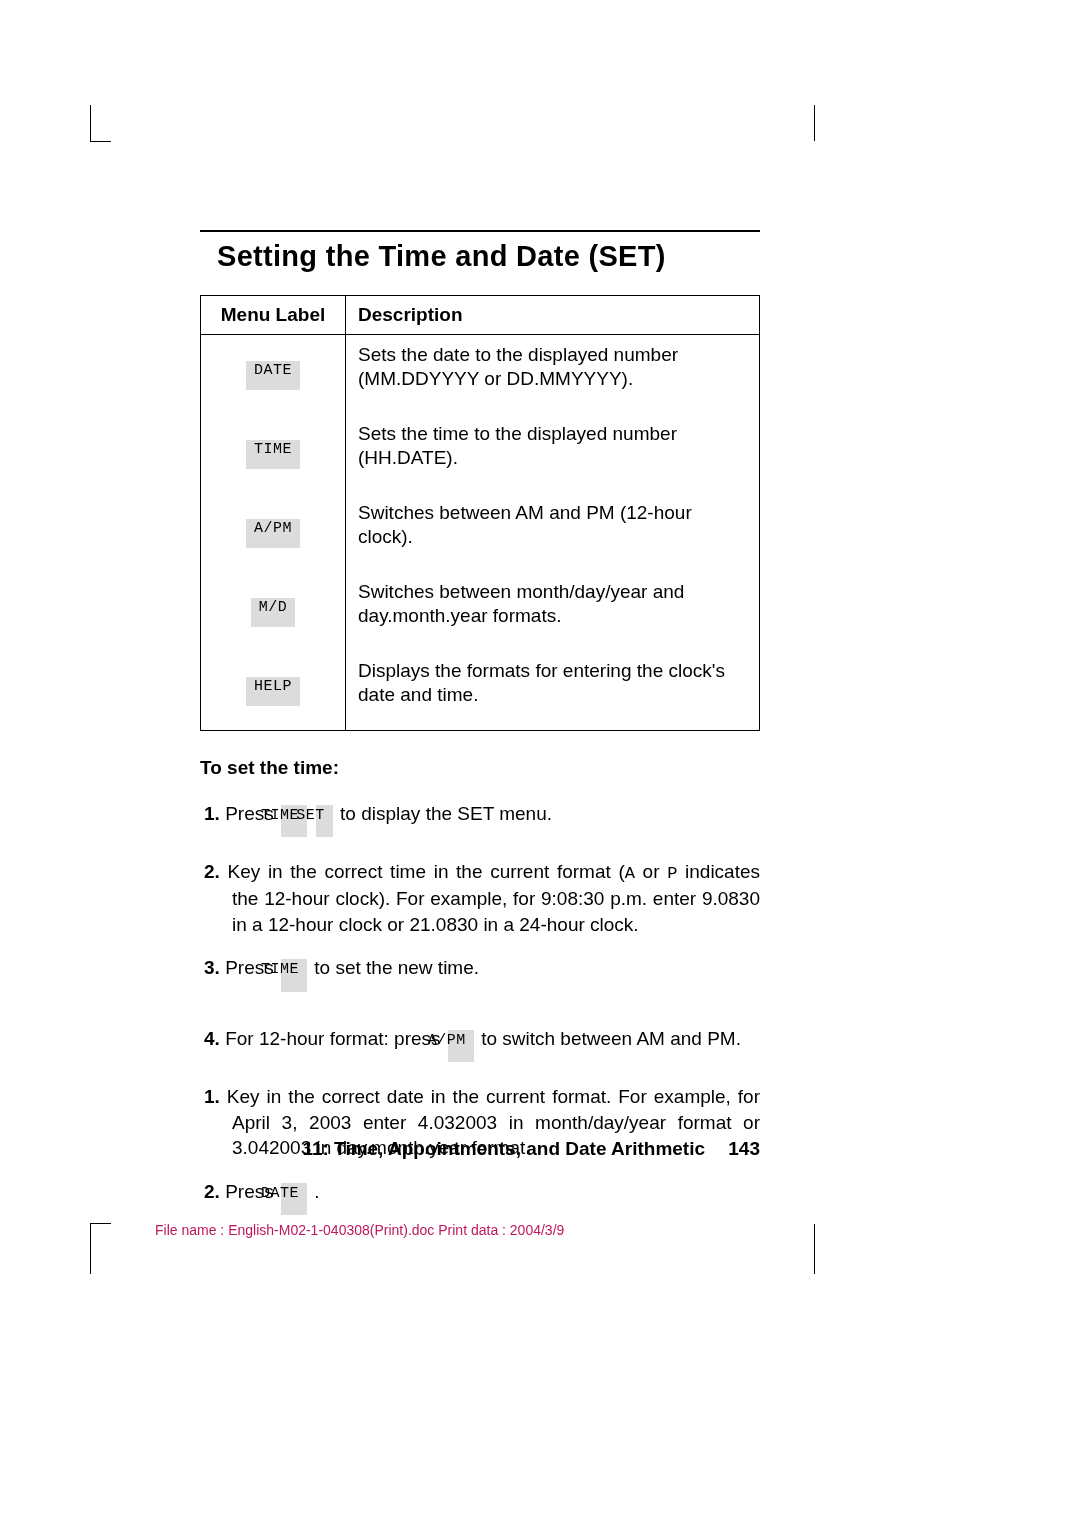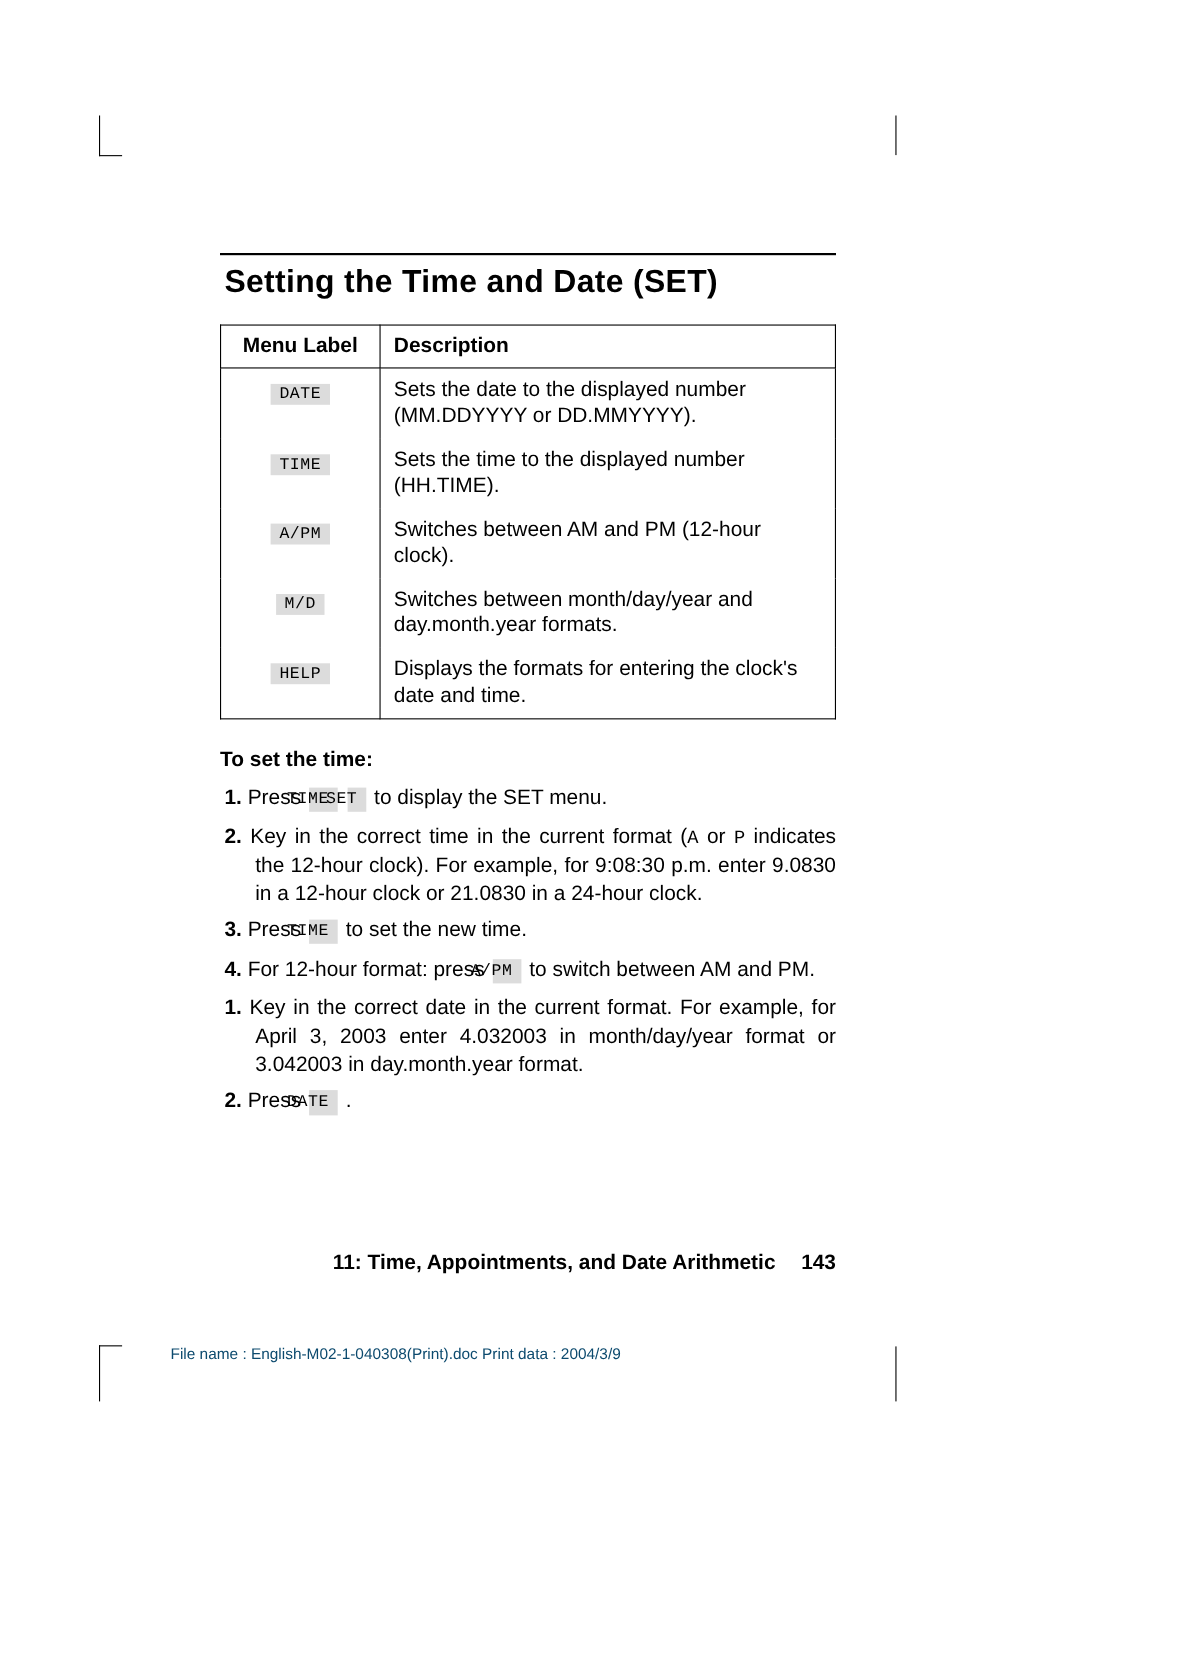--- a/index.html
+++ b/index.html
@@ -19,21 +19,21 @@
   .page {
     position:absolute;
     top:230px;
     left:200px;
     width:560px;
   }
   .rule { border-top:2.5px solid #000; margin-bottom:8px; }
   h1.section-title {
     font-size:29px;
     font-weight:bold;
-    margin:0 0 22px 4px;
+    margin:0 0 22px 17px;
     letter-spacing:0.3px;
   }
   .table-caption {
     text-align:center;
     font-weight:bold;
     font-size:19px;
     margin-bottom:10px;
   }
   table.menu {
     border-collapse:collapse;
@@ -51,22 +51,22 @@
   table.menu td.label-cell { text-align:center; padding-top:10px;}
   table.menu tbody td { border-top:none; border-bottom:none; }
   table.menu tbody tr:last-child td { border-bottom:1.5px solid #000; }
   .internal-row td { padding-top:6px; padding-bottom:6px; }
   .key {
     display:inline-block;
     background:#dcdcdc;
     font-family:"Lucida Console","Courier New",monospace;
     font-size:15px;
     letter-spacing:0.5px;
-    padding:1px 8px 1px 8px;
-    margin:4px 2px;
+    padding:1px 8px 11px 8px;
+    margin:16px 2px;
     vertical-align:1px;
   }
   .mono {
     font-family:"Lucida Console","Courier New",monospace;
     font-size:17px;
   }
   .desc { font-size:19px; line-height:1.25; }
   .italic { }
   h3.step-head {
     font-size:19px;
@@ -95,21 +95,21 @@
     font-weight:bold;
     font-size:19px;
   }
   .footer .pg { margin-left:18px;text-align:center; }
   .print-info {
     position:absolute;
     top:1222px;
     left:155px;
     font-size:14px;
     font-family:Arial,sans-serif;
-    color:#0c4a6e;
+    color:#be185d;
   }
 </style>
 </head>
 <body>
 
 <div class="crop-tl"></div>
 <div class="crop-tr"></div>
 <div class="crop-bl"></div>
 <div class="crop-br"></div>
 
@@ -128,21 +128,21 @@
     <tbody>
       <tr class="internal-row">
         <td class="label-cell"><span class="key">DATE</span></td>
         <td class="desc">
           <span>Sets the date to the displayed number (</span><span class="italic">MM.DDYYYY</span><span> or </span><span class="italic">DD.MMYYYY</span><span>).</span>
         </td>
       </tr>
       <tr class="internal-row">
         <td class="label-cell"><span class="key">TIME</span></td>
         <td class="desc">
-          <span>Sets the time to the displayed number (</span><span class="italic">HH.TIME</span><span>).</span>
+          <span>Sets the time to the displayed number (</span><span class="italic">HH.DATE</span><span>).</span>
         </td>
       </tr>
       <tr class="internal-row">
         <td class="label-cell"><span class="key">A/PM</span></td>
         <td class="desc">Switches between AM and PM (12-hour clock).</td>
       </tr>
       <tr class="internal-row">
         <td class="label-cell"><span class="key">M/D</span></td>
         <td class="desc">Switches between month/day/year and day.month.year formats.</td>
       </tr>

